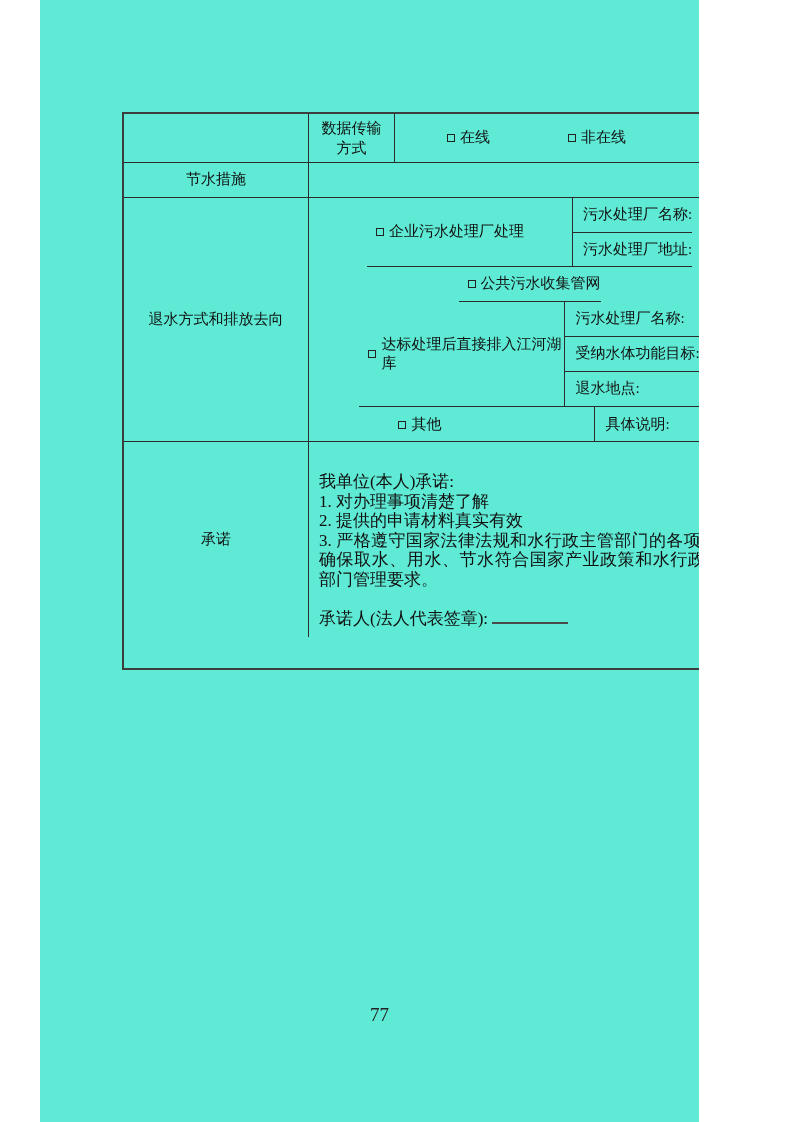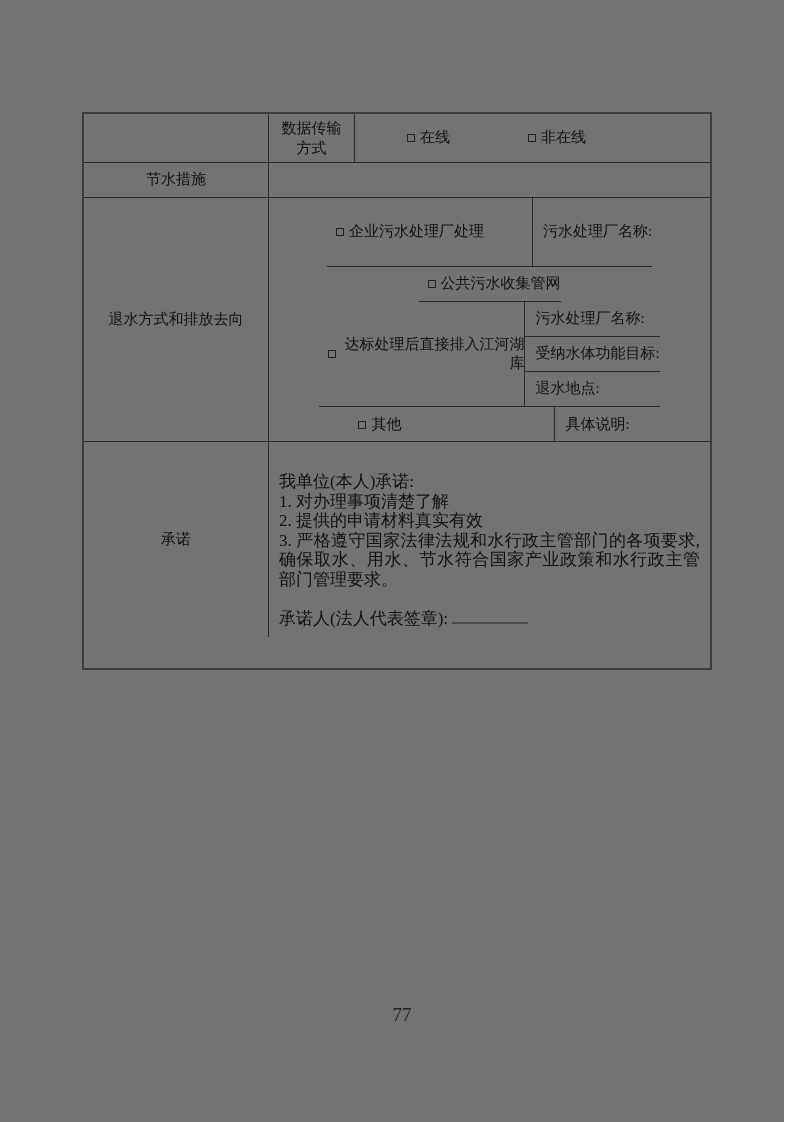--- a/index.html
+++ b/index.html
@@ -4,23 +4,24 @@
 <style>
   * { box-sizing: border-box; margin: 0; padding: 0; }
   html, body { background: #ffffff; }
   body {
     width: 793px; height: 1122px;
     font-family: "Liberation Serif", "DejaVu Serif", serif;
     color: #111111;
   }
   .sheet {
     position: relative;
-    width: 784px; height: 1122px;
-    background: #737373;
+    width: 659px; height: 1122px;
+    background: #5eead4;
     overflow: hidden;
+    margin-left: 40px;
   }
   .tbl {
     position: absolute;
     left: 82px; top: 112px;
     width: 630px; height: 558px;
     border: 2px solid #3d3d3d;
     display: flex; flex-direction: column;
     font-size: 15px;
     line-height: 1.3;
   }
@@ -50,21 +51,20 @@
   }
 
   .subcol { flex: 1; display: flex; flex-direction: column; min-width: 0; padding: 0; }
   .subrow { display: flex; border-bottom: 1px solid #2b2b2b; flex: none; }
   .subrow:last-child { border-bottom: none; }
   .subleft {
     width: 206px; flex: none;
     border-right: 1px solid #2b2b2b;
     display: flex; align-items: center;
     padding-left: 9px;
-    text-align: right;
   }
   .subfull { display: flex; align-items: center; padding-left: 9px; }
   .subrest { flex: 1; display: flex; flex-direction: column; min-width: 0; }
   .fieldrow {
     flex: 1;
     display: flex; align-items: center;
     padding-left: 10px;
     border-bottom: 1px solid #2b2b2b;
   }
   .fieldrow:last-child { border-bottom: none; }
@@ -132,20 +132,23 @@
 
         <div class="subrow h69">
           <div class="subleft">
             <span class="cb"></span>
             <span>企业污水处理厂处理</span>
           </div>
           <div class="subrest">
             <div class="fieldrow">
               <span>污水处理厂名称:</span>
             </div>
+            <div class="fieldrow">
+              <span>污水处理厂地址:</span>
+            </div>
           </div>
         </div>
 
         <div class="subrow h35">
           <div class="subfull">
             <span class="cb"></span>
             <span>公共污水收集管网</span>
           </div>
         </div>
 

